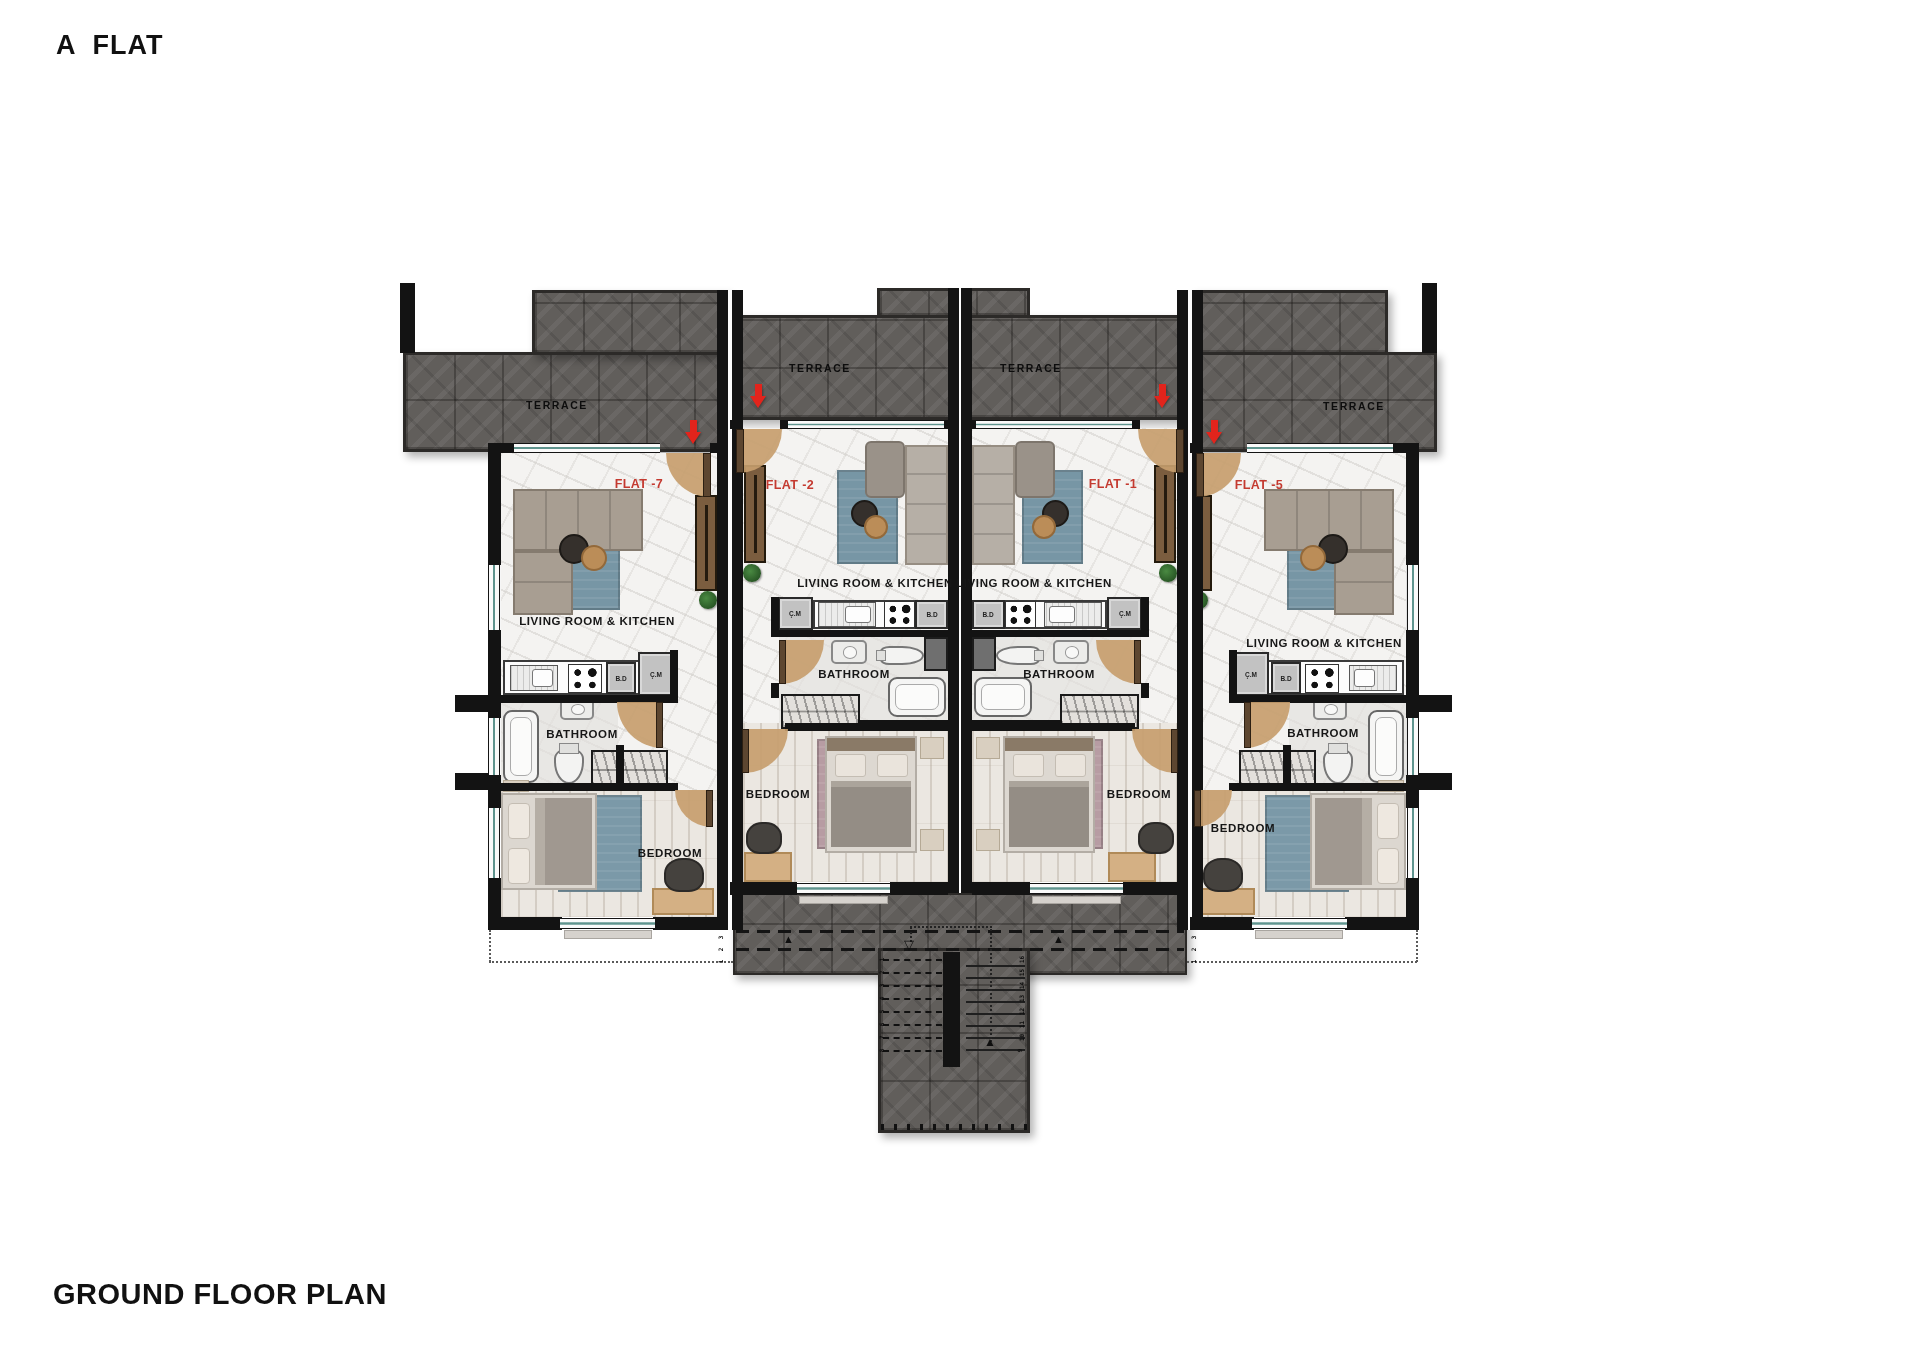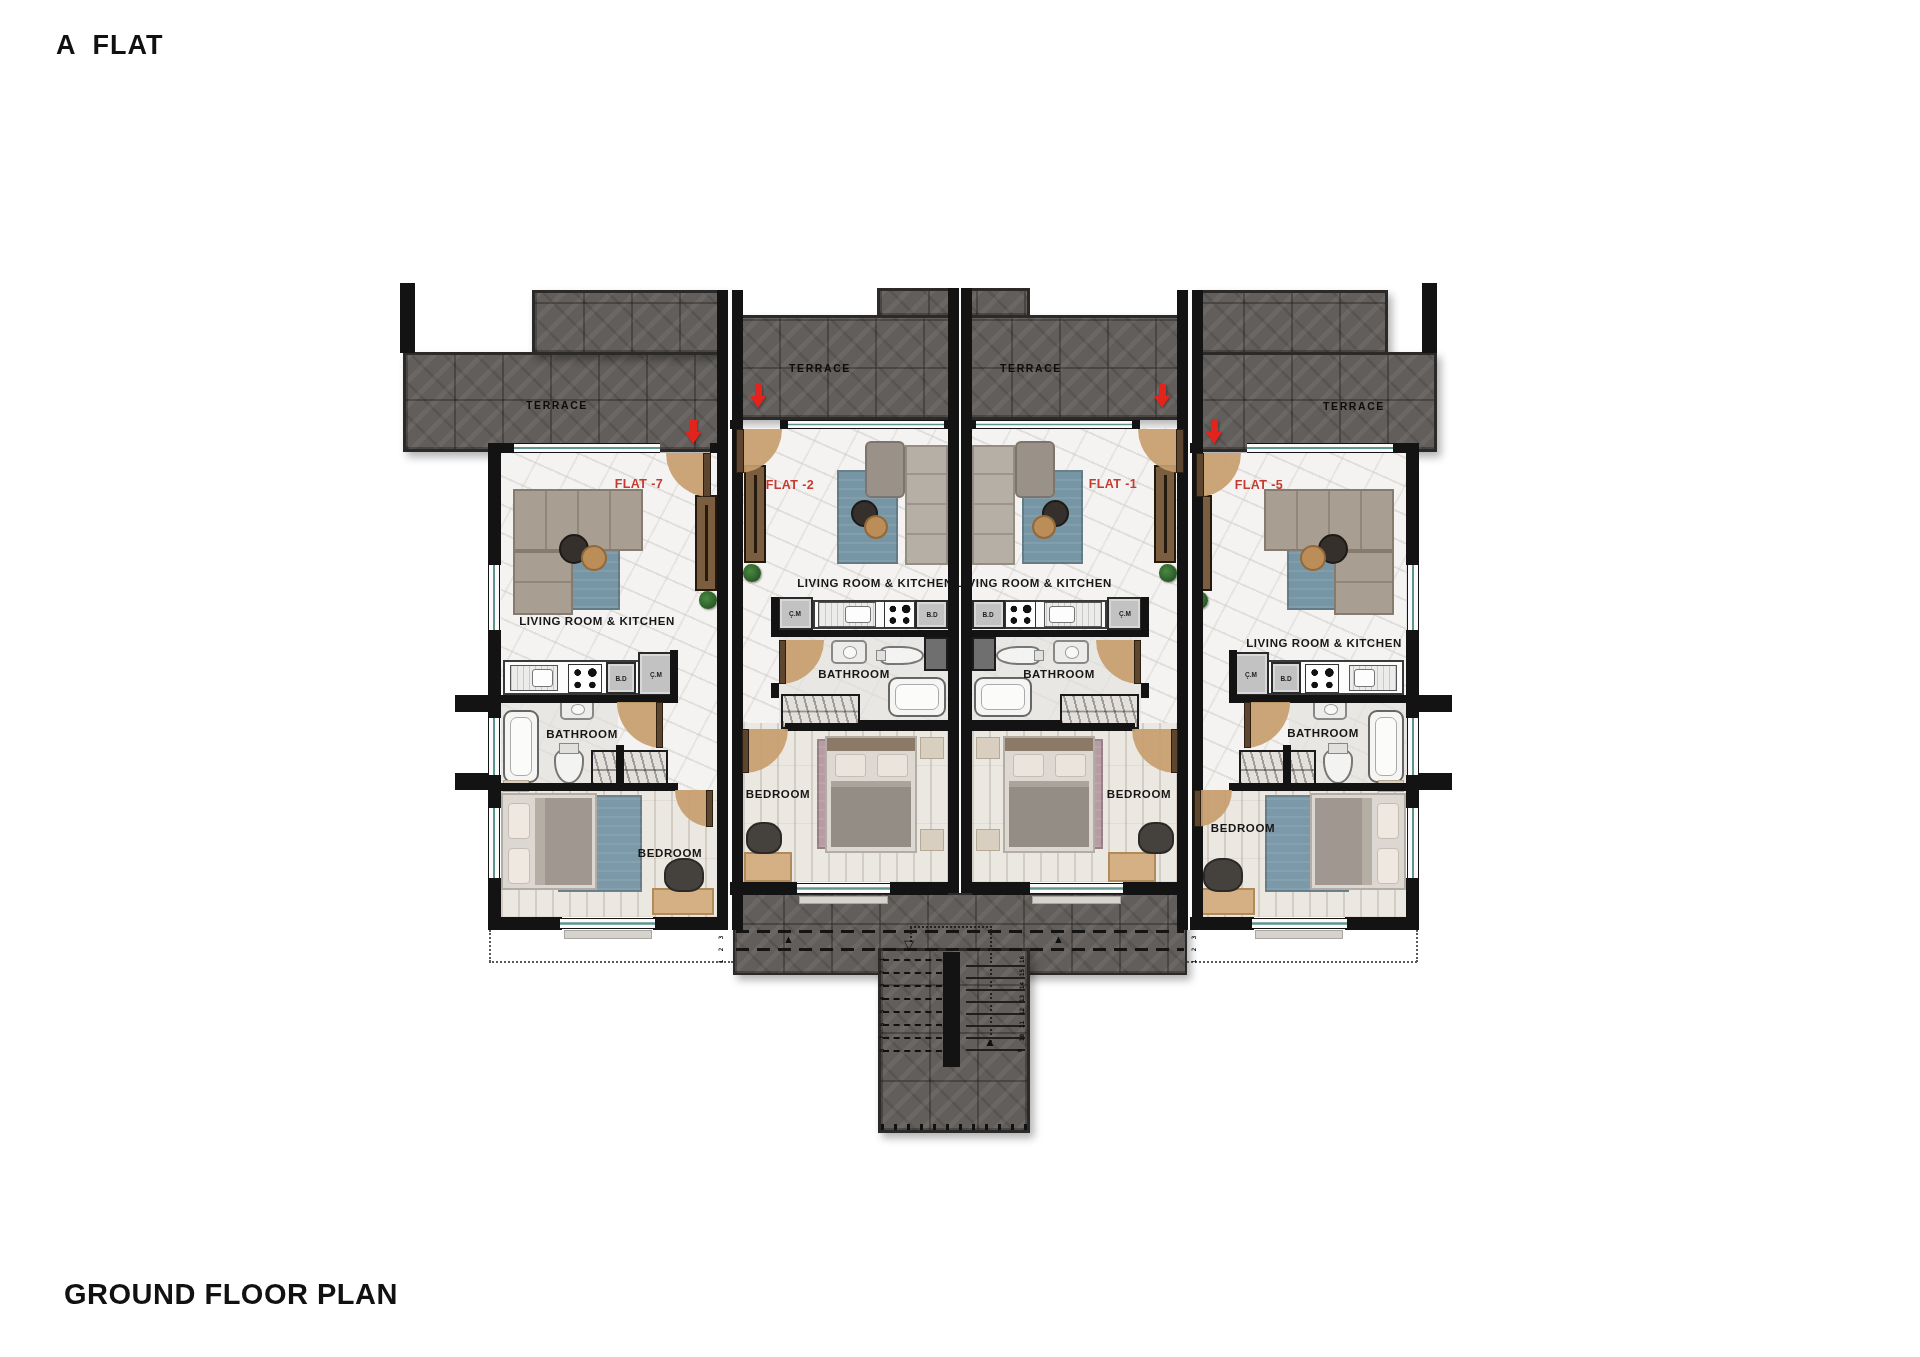--- a/index.html
+++ b/index.html
@@ -3,21 +3,21 @@
 <meta charset="utf-8">
 <style>
   :root{
     --red:#c43a30; --arrow:#e2241c; --teal:#5f948e; --tan:#c79e6e;
     --wall:#131313; --ink:#161616;
   }
   *{margin:0;padding:0;box-sizing:border-box}
   body{background:#fff;font-family:"Liberation Sans",sans-serif}
   #canvas{position:relative;width:1920px;height:1357px;background:#fff;overflow:hidden}
   h1.title{position:absolute;left:56px;top:30px;font-size:27px;font-weight:700;color:#111;white-space:pre;letter-spacing:1px}
-  h2.plan-title{position:absolute;left:64px;top:1278px;font-size:29px;font-weight:700;color:#111;letter-spacing:.5px}
+  h2.plan-title{position:absolute;left:53px;top:1278px;font-size:29px;font-weight:700;color:#111;letter-spacing:.5px}
   
   .ter{position:absolute;background-color:#615e5b;border:3px solid #2c2a28;box-shadow:4px 5px 8px rgba(0,0,0,.30);
     background-image:
       repeating-linear-gradient(0deg, rgba(15,13,11,.30) 0 2px, transparent 2px 48px),
       repeating-linear-gradient(90deg, rgba(15,13,11,.30) 0 2px, transparent 2px 48px),
       repeating-linear-gradient(135deg, rgba(255,255,255,.06) 0 5px, transparent 5px 17px),
       repeating-linear-gradient(45deg, rgba(0,0,0,.10) 0 3px, transparent 3px 23px);
     z-index:1}
   .marble{position:absolute;background-color:#f4f3f1;z-index:1;box-shadow:2px 3px 6px rgba(0,0,0,.18);
     background-image:

